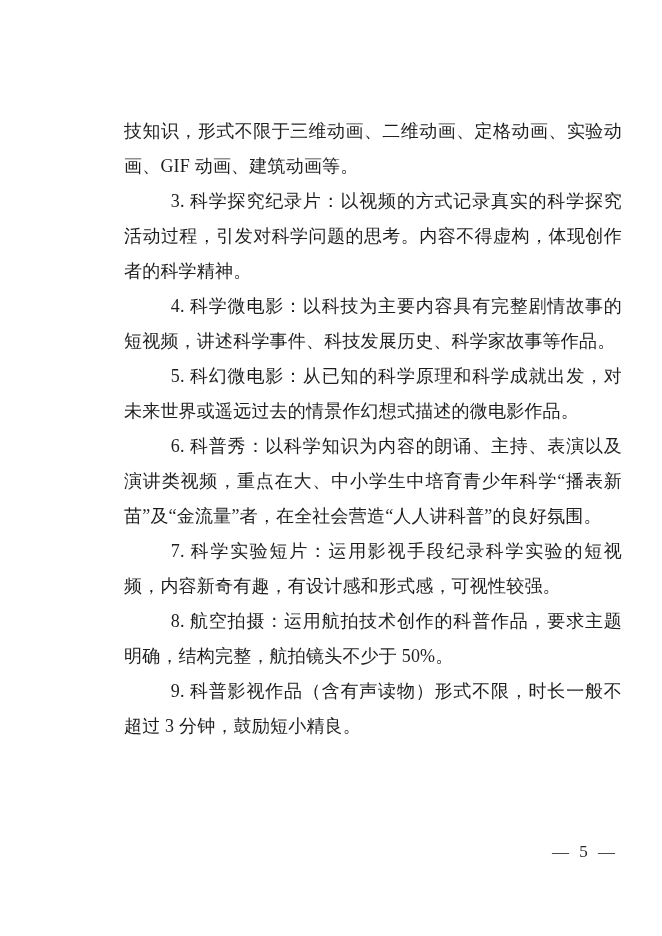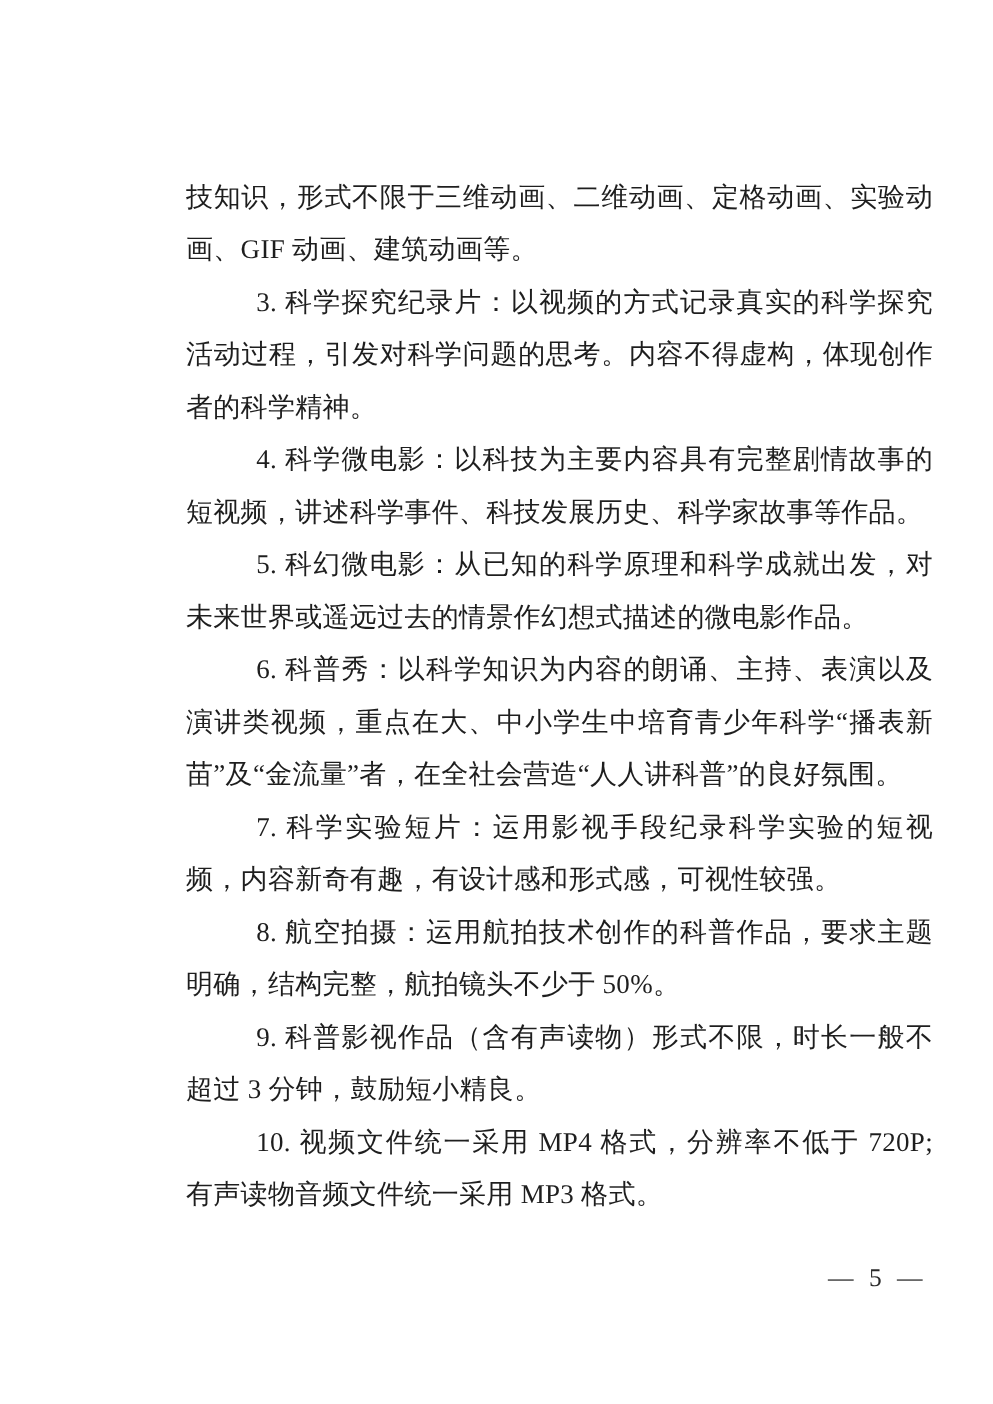--- a/index.html
+++ b/index.html
@@ -51,17 +51,16 @@
 <div class="page">
   <div class="content">
     <p>技知识，形式不限于三维动画、二维动画、定格动画、实验动画、GIF 动画、建筑动画等。</p>
     <p class="indent">3. 科学探究纪录片：以视频的方式记录真实的科学探究活动过程，引发对科学问题的思考。内容不得虚构，体现创作者的科学精神。</p>
     <p class="indent">4. 科学微电影：以科技为主要内容具有完整剧情故事的短视频，讲述科学事件、科技发展历史、科学家故事等作品。</p>
     <p class="indent">5. 科幻微电影：从已知的科学原理和科学成就出发，对未来世界或遥远过去的情景作幻想式描述的微电影作品。</p>
     <p class="indent">6. 科普秀：以科学知识为内容的朗诵、主持、表演以及演讲类视频，重点在大、中小学生中培育青少年科学“播表新苗”及“金流量”者，在全社会营造“人人讲科普”的良好氛围。</p>
     <p class="indent">7. 科学实验短片：运用影视手段纪录科学实验的短视频，内容新奇有趣，有设计感和形式感，可视性较强。</p>
     <p class="indent">8. 航空拍摄：运用航拍技术创作的科普作品，要求主题明确，结构完整，航拍镜头不少于 50%。</p>
     <p class="indent">9. 科普影视作品（含有声读物）形式不限，时长一般不超过 3 分钟，鼓励短小精良。</p>
-    <p class="indent">10. 视频文件统一采用 MP4 格式，分辨率不低于 720P; 有声读物音频文件统一采用 MP3 格式。</p>
   </div>
 
   <div class="footer">— 5 —</div>
 </div>
 
 </body></html>

